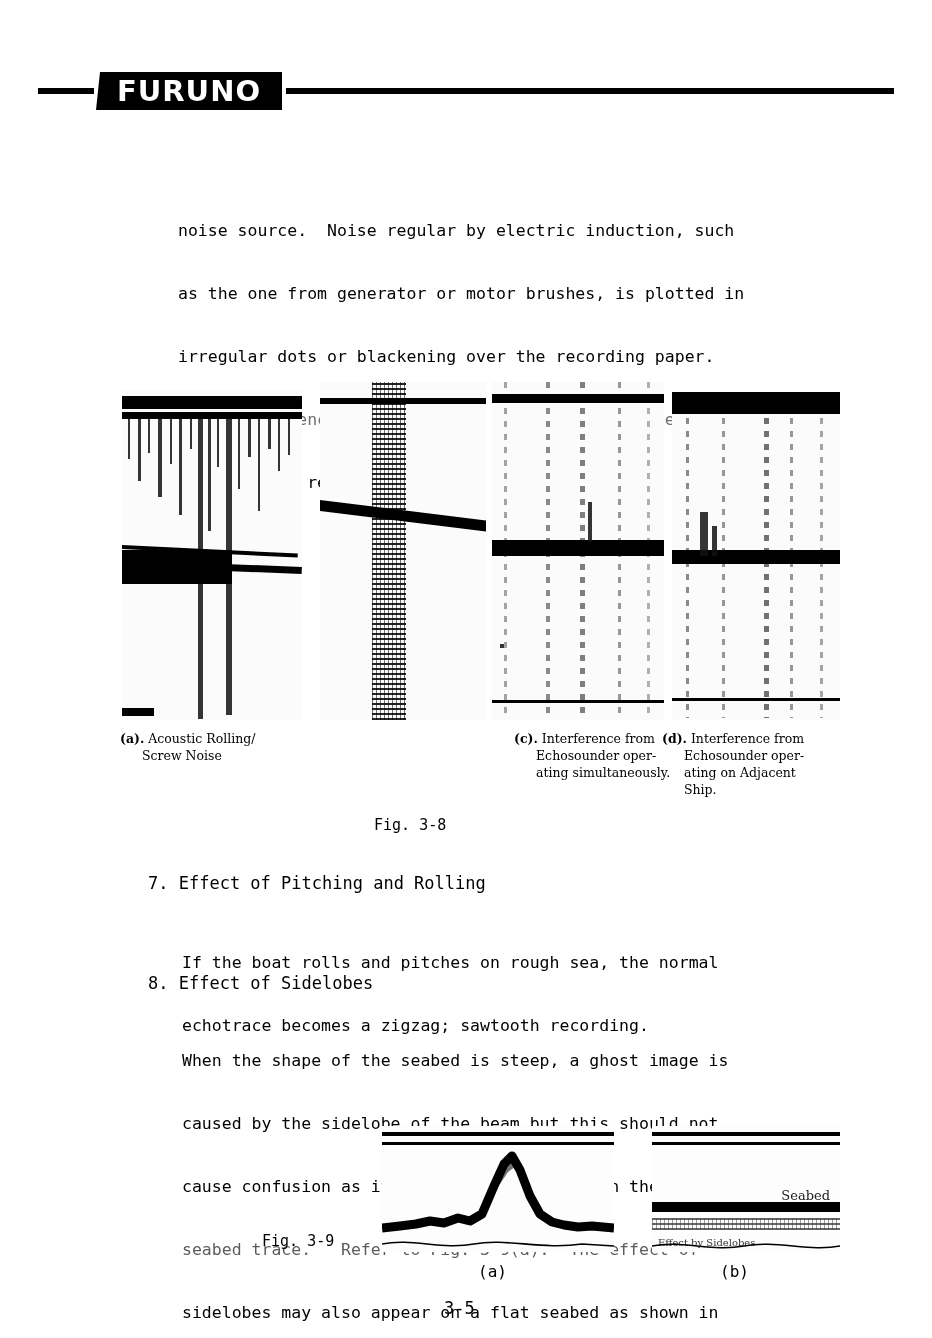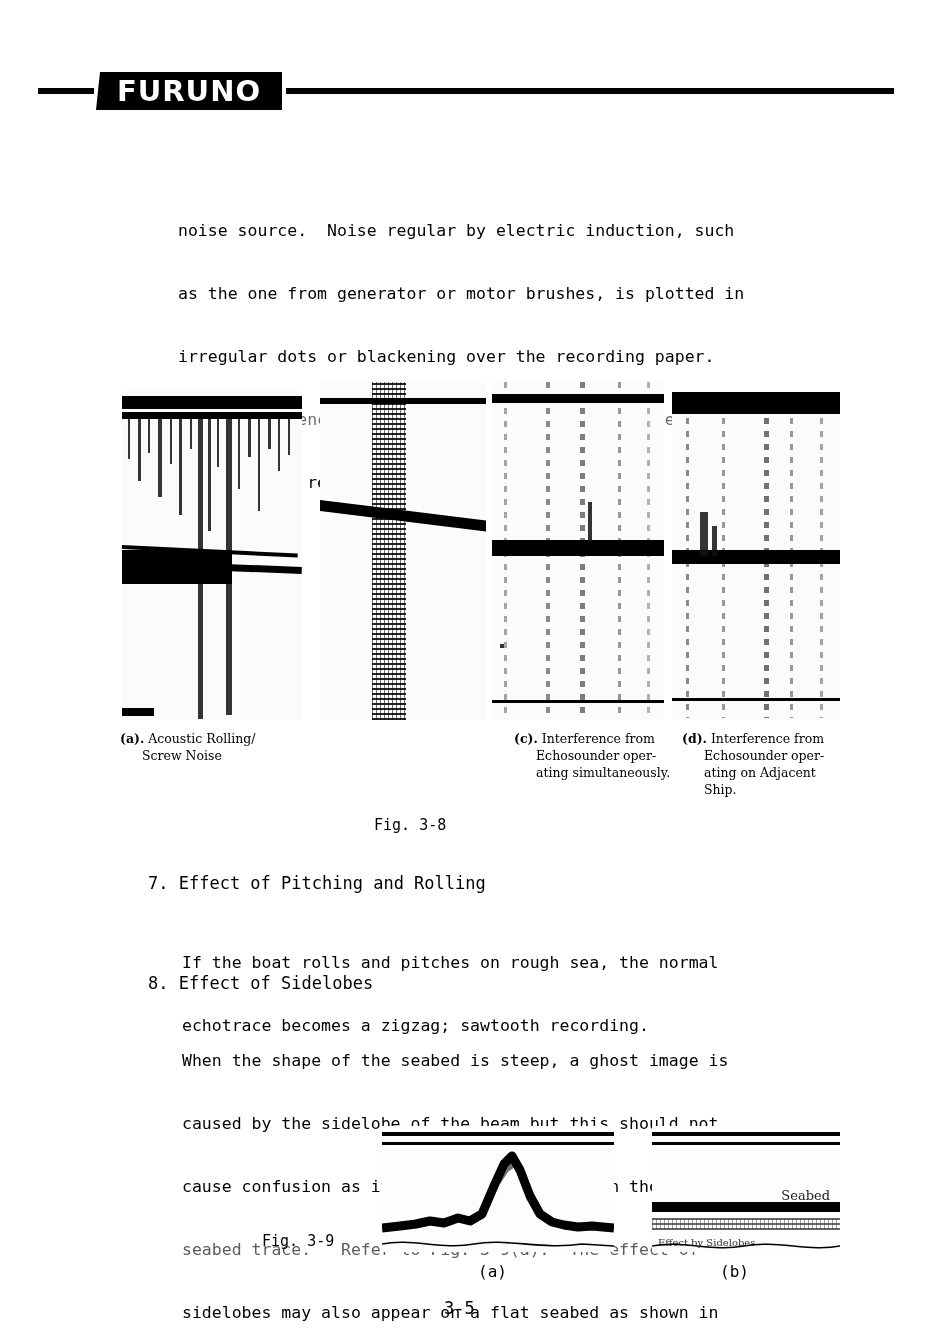--- a/index.html
+++ b/index.html
@@ -142,21 +142,21 @@
   }
   .caption {
     position: absolute;
     font-family: "DejaVu Serif", serif;
     font-size: 12.5px;
     line-height: 17px;
   }
   .cap-a { left: 10px;  top: 0;  width: 180px; }
   .cap-b { left: 210px; top: 0;  width: 150px; }
   .cap-c { left: 365px; top: 0;  width: 190px; margin-left: 39px; }
-  .cap-d { left: 572px; top: 0;  width: 180px; }
+  .cap-d { left: 552px; top: 0;  width: 180px; }
   .cap-label { font-weight: bold; }
   .cap-ind { display: block; padding-left: 22px; }
 
   .fig-num {
     position: absolute;
     font-family: "DejaVu Sans Mono", monospace;
     font-size: 15px;
   }
   .fig38-num { left: 374px; top: 816px; }
   .fig39-num { left: 262px; top: 1232px; }

